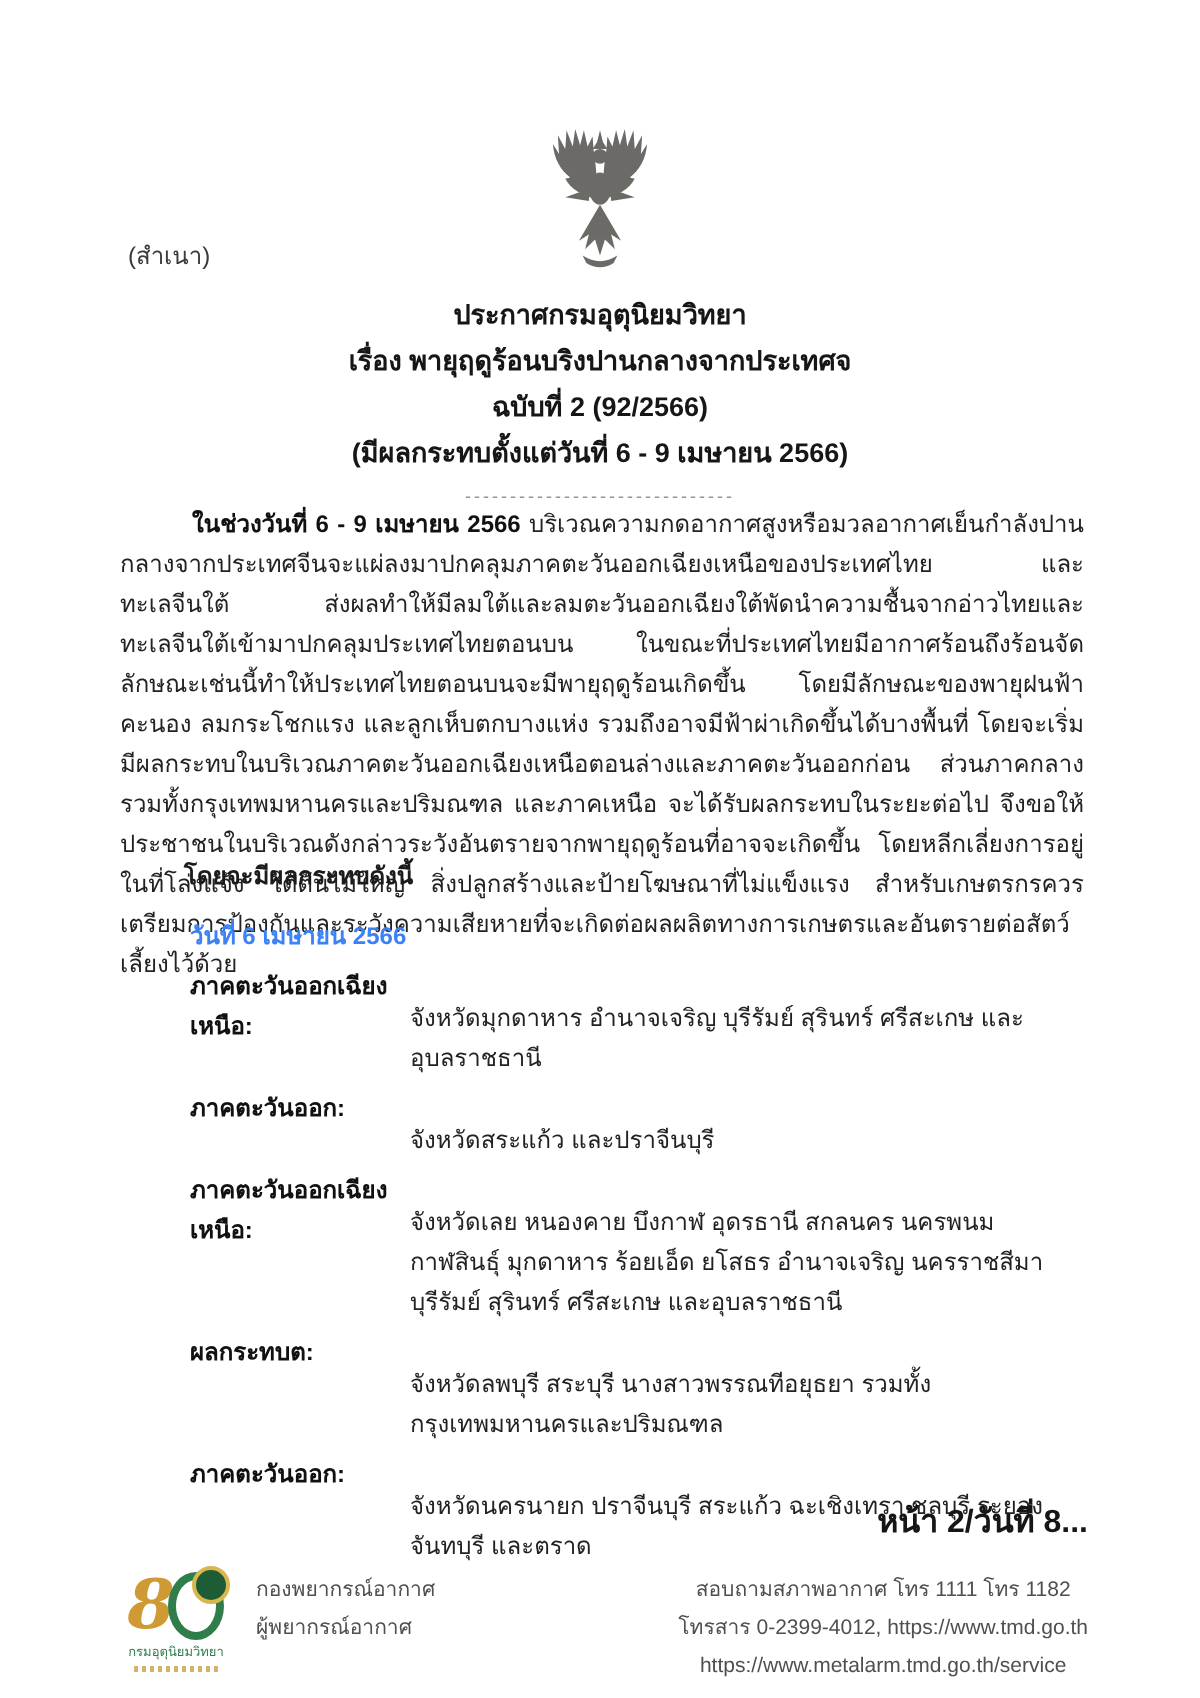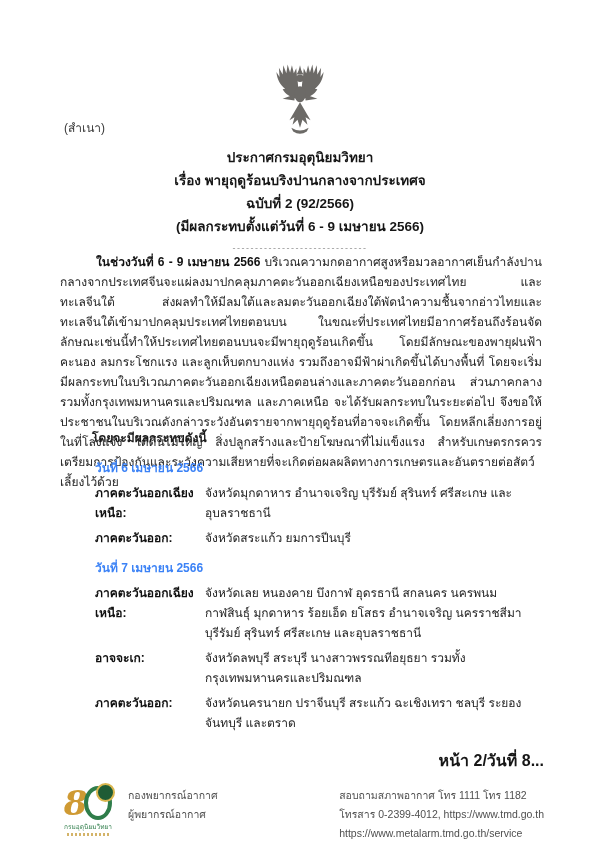--- a/index.html
+++ b/index.html
@@ -50,35 +50,35 @@
   .day-date{
     margin:10px 0 0 35px; font-weight:bold; color:#3b82f6;
   }
   .impact-row{
     display:flex; margin:5px 0 0 35px; align-items:flex-start;
   }
   .impact-row .region{
     flex:0 0 110px; font-weight:bold; color:#111111;
   }
   .impact-row .provinces{
-    flex:1; color:#222222;
+    flex:1; color:#222222;margin-top:16px;
   }
   .page-note{
     position:absolute; top:748px; right:56px;
     font-size:16px; font-weight:bold; color:#161616;
   }
   
   .footer-left-text{
     position:absolute; left:128px; top:786px;
     font-size:10.5px; line-height:19px; color:#4f4f4f;
   }
   .footer-right-text{
     position:absolute; right:56px; top:786px;
     font-size:10.5px; line-height:19px; color:#4f4f4f;
-    text-align:left;
+    text-align:center;
   }
   
   .logo80{
     position:absolute; left:55px; top:785px; width:66px;
     text-align:center;
   }
   .logo80-mark{
     display:flex; align-items:center; justify-content:center;
     height:36px;
   }
@@ -145,30 +145,29 @@
   <div class="impact">
     <div class="impact-heading">โดยจะมีผลกระทบดังนี้</div>
 
     <div class="day-date">วันที่ 6 เมษายน 2566</div>
     <div class="impact-row">
       <span class="region">ภาคตะวันออกเฉียงเหนือ:</span>
       <span class="provinces">จังหวัดมุกดาหาร อำนาจเจริญ บุรีรัมย์ สุรินทร์ ศรีสะเกษ และอุบลราชธานี</span>
     </div>
     <div class="impact-row">
       <span class="region">ภาคตะวันออก:</span>
-      <span class="provinces">จังหวัดสระแก้ว ยมการปีนบุรี</span>
+      <span class="provinces">จังหวัดสระแก้ว และปราจีนบุรี</span>
     </div>
 
-    <div class="day-date">วันที่ 7 เมษายน 2566</div>
     <div class="impact-row">
       <span class="region">ภาคตะวันออกเฉียงเหนือ:</span>
       <span class="provinces">จังหวัดเลย หนองคาย บึงกาฬ อุดรธานี สกลนคร นครพนม กาฬสินธุ์ มุกดาหาร ร้อยเอ็ด ยโสธร อำนาจเจริญ นครราชสีมา บุรีรัมย์ สุรินทร์ ศรีสะเกษ และอุบลราชธานี</span>
     </div>
     <div class="impact-row">
-      <span class="region">อาจจะเก:</span>
+      <span class="region">ผลกระทบต:</span>
       <span class="provinces">จังหวัดลพบุรี สระบุรี นางสาวพรรณทีอยุธยา รวมทั้งกรุงเทพมหานครและปริมณฑล</span>
     </div>
     <div class="impact-row">
       <span class="region">ภาคตะวันออก:</span>
       <span class="provinces">จังหวัดนครนายก ปราจีนบุรี สระแก้ว ฉะเชิงเทรา ชลบุรี ระยอง จันทบุรี และตราด</span>
     </div>
   </div>
 
   <div class="page-note">หน้า 2/วันที่ 8...</div>
 

